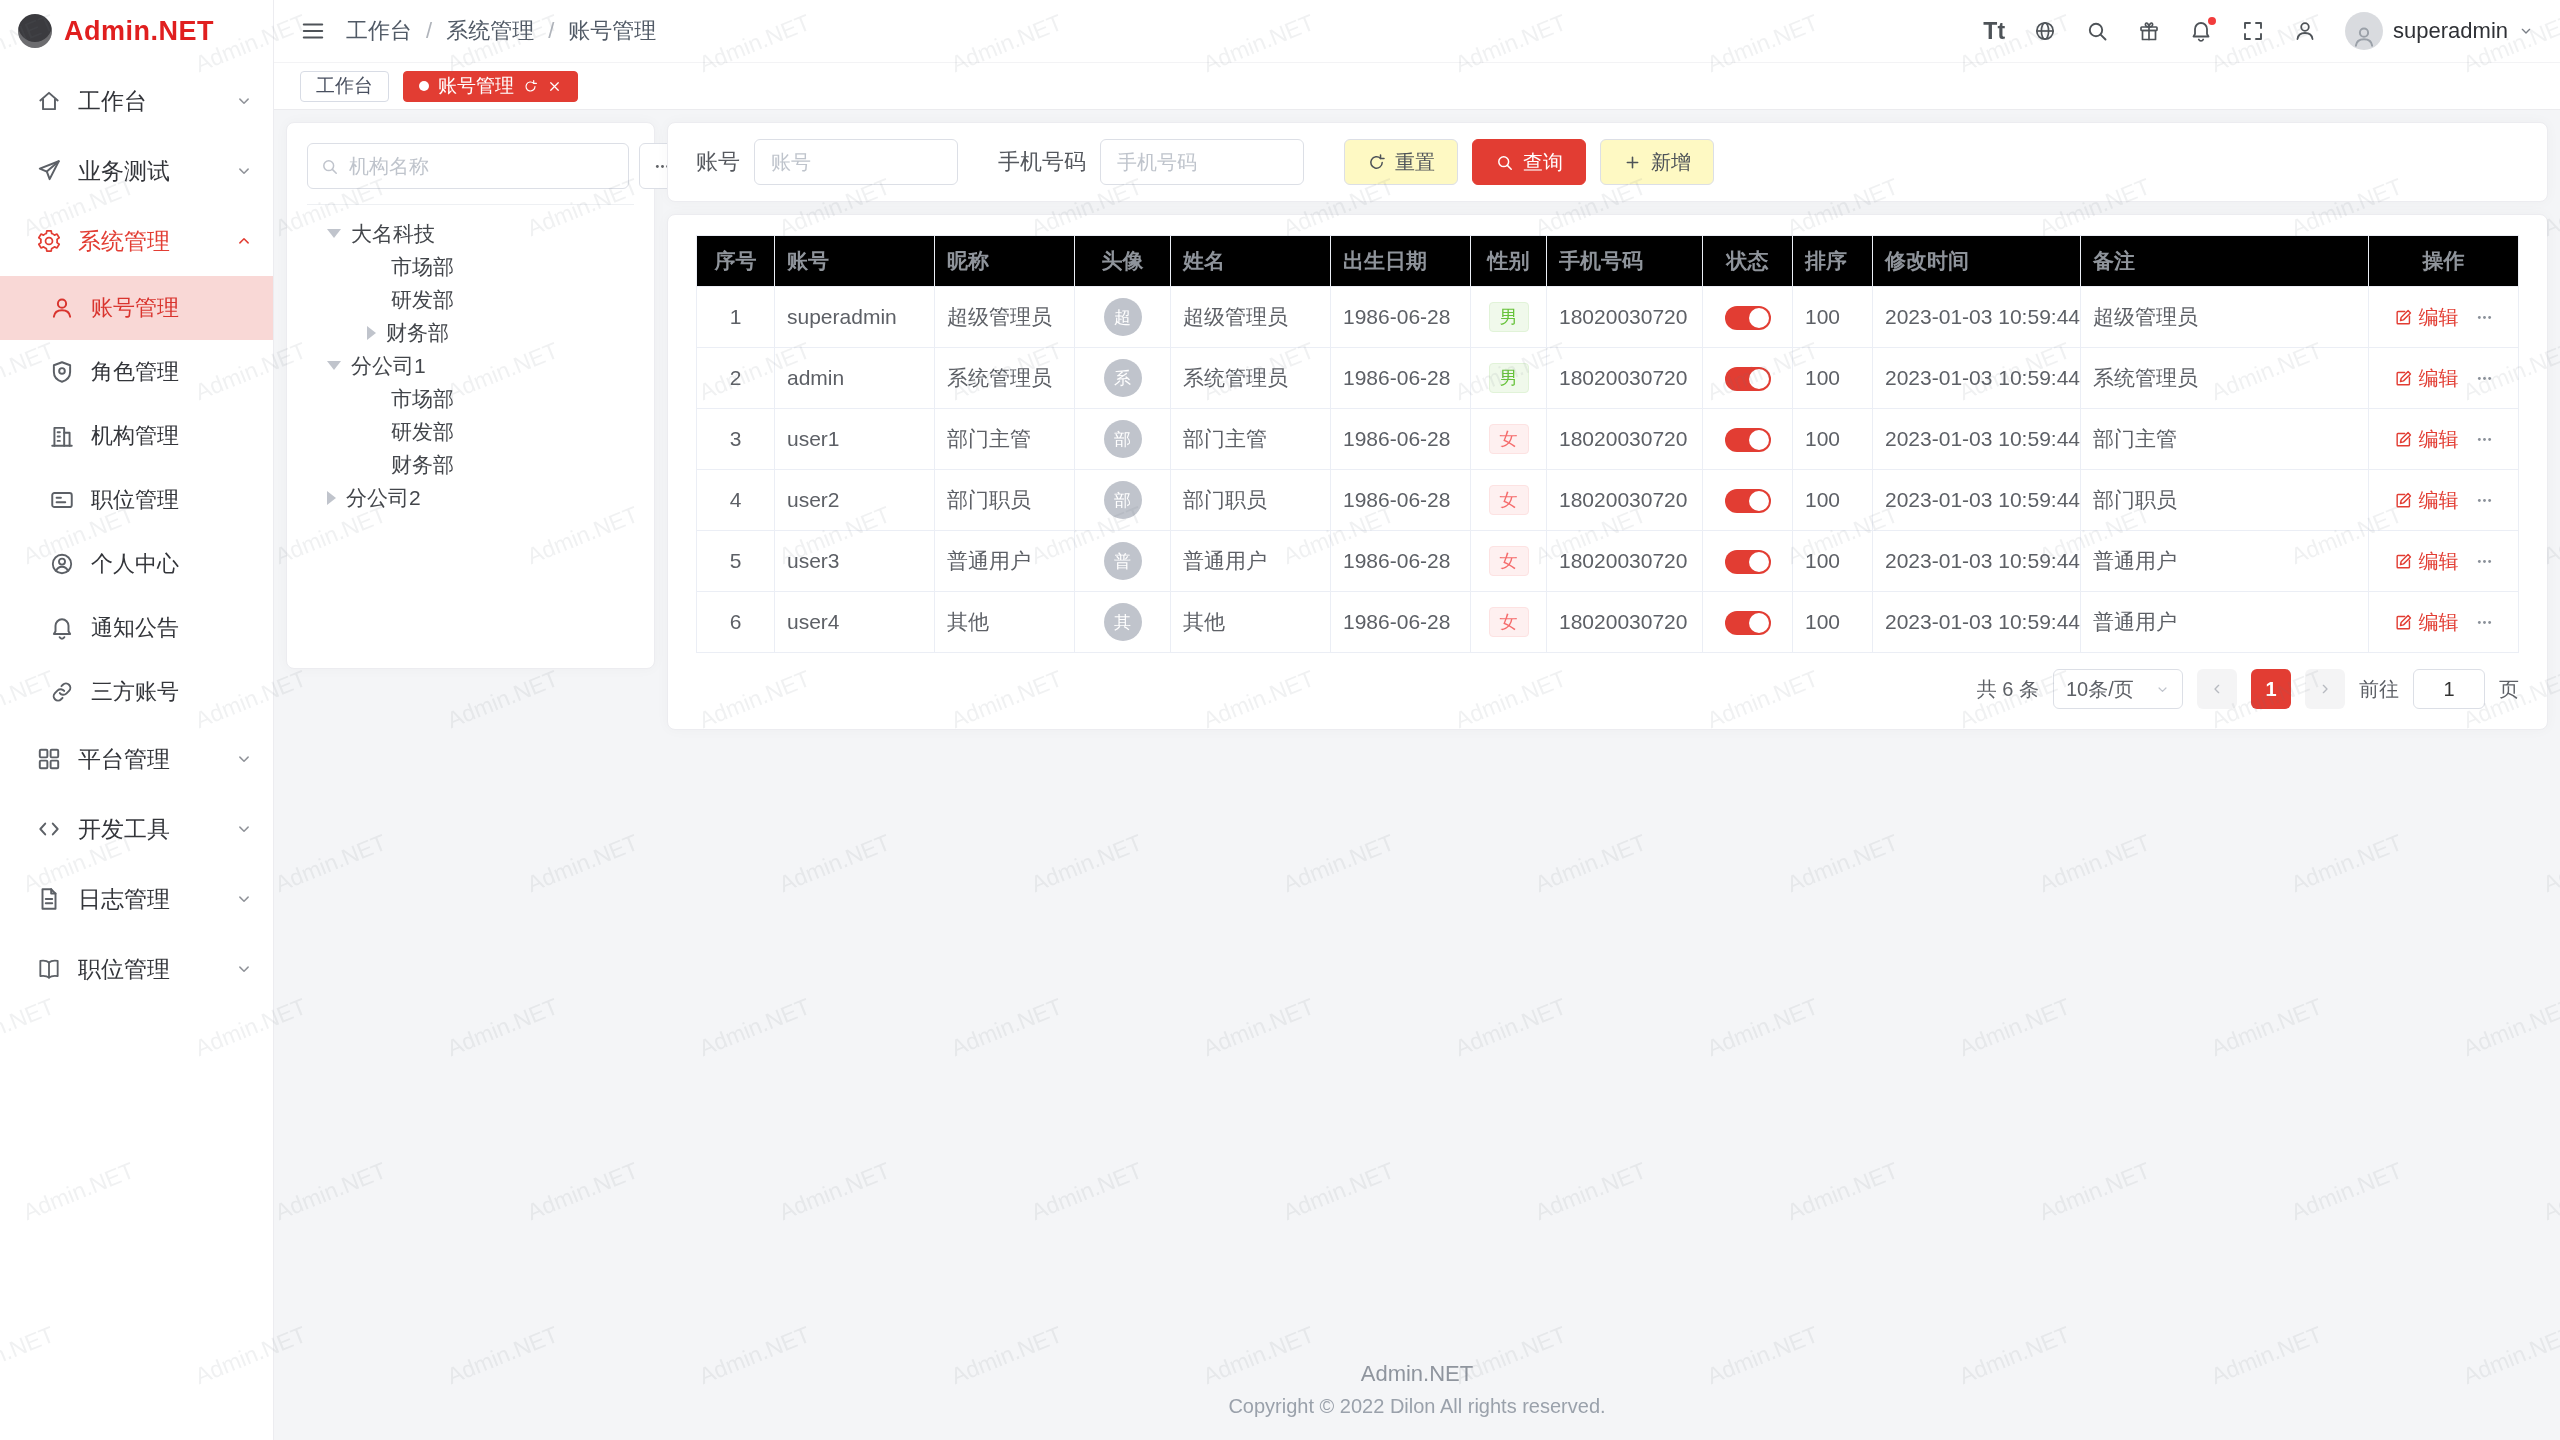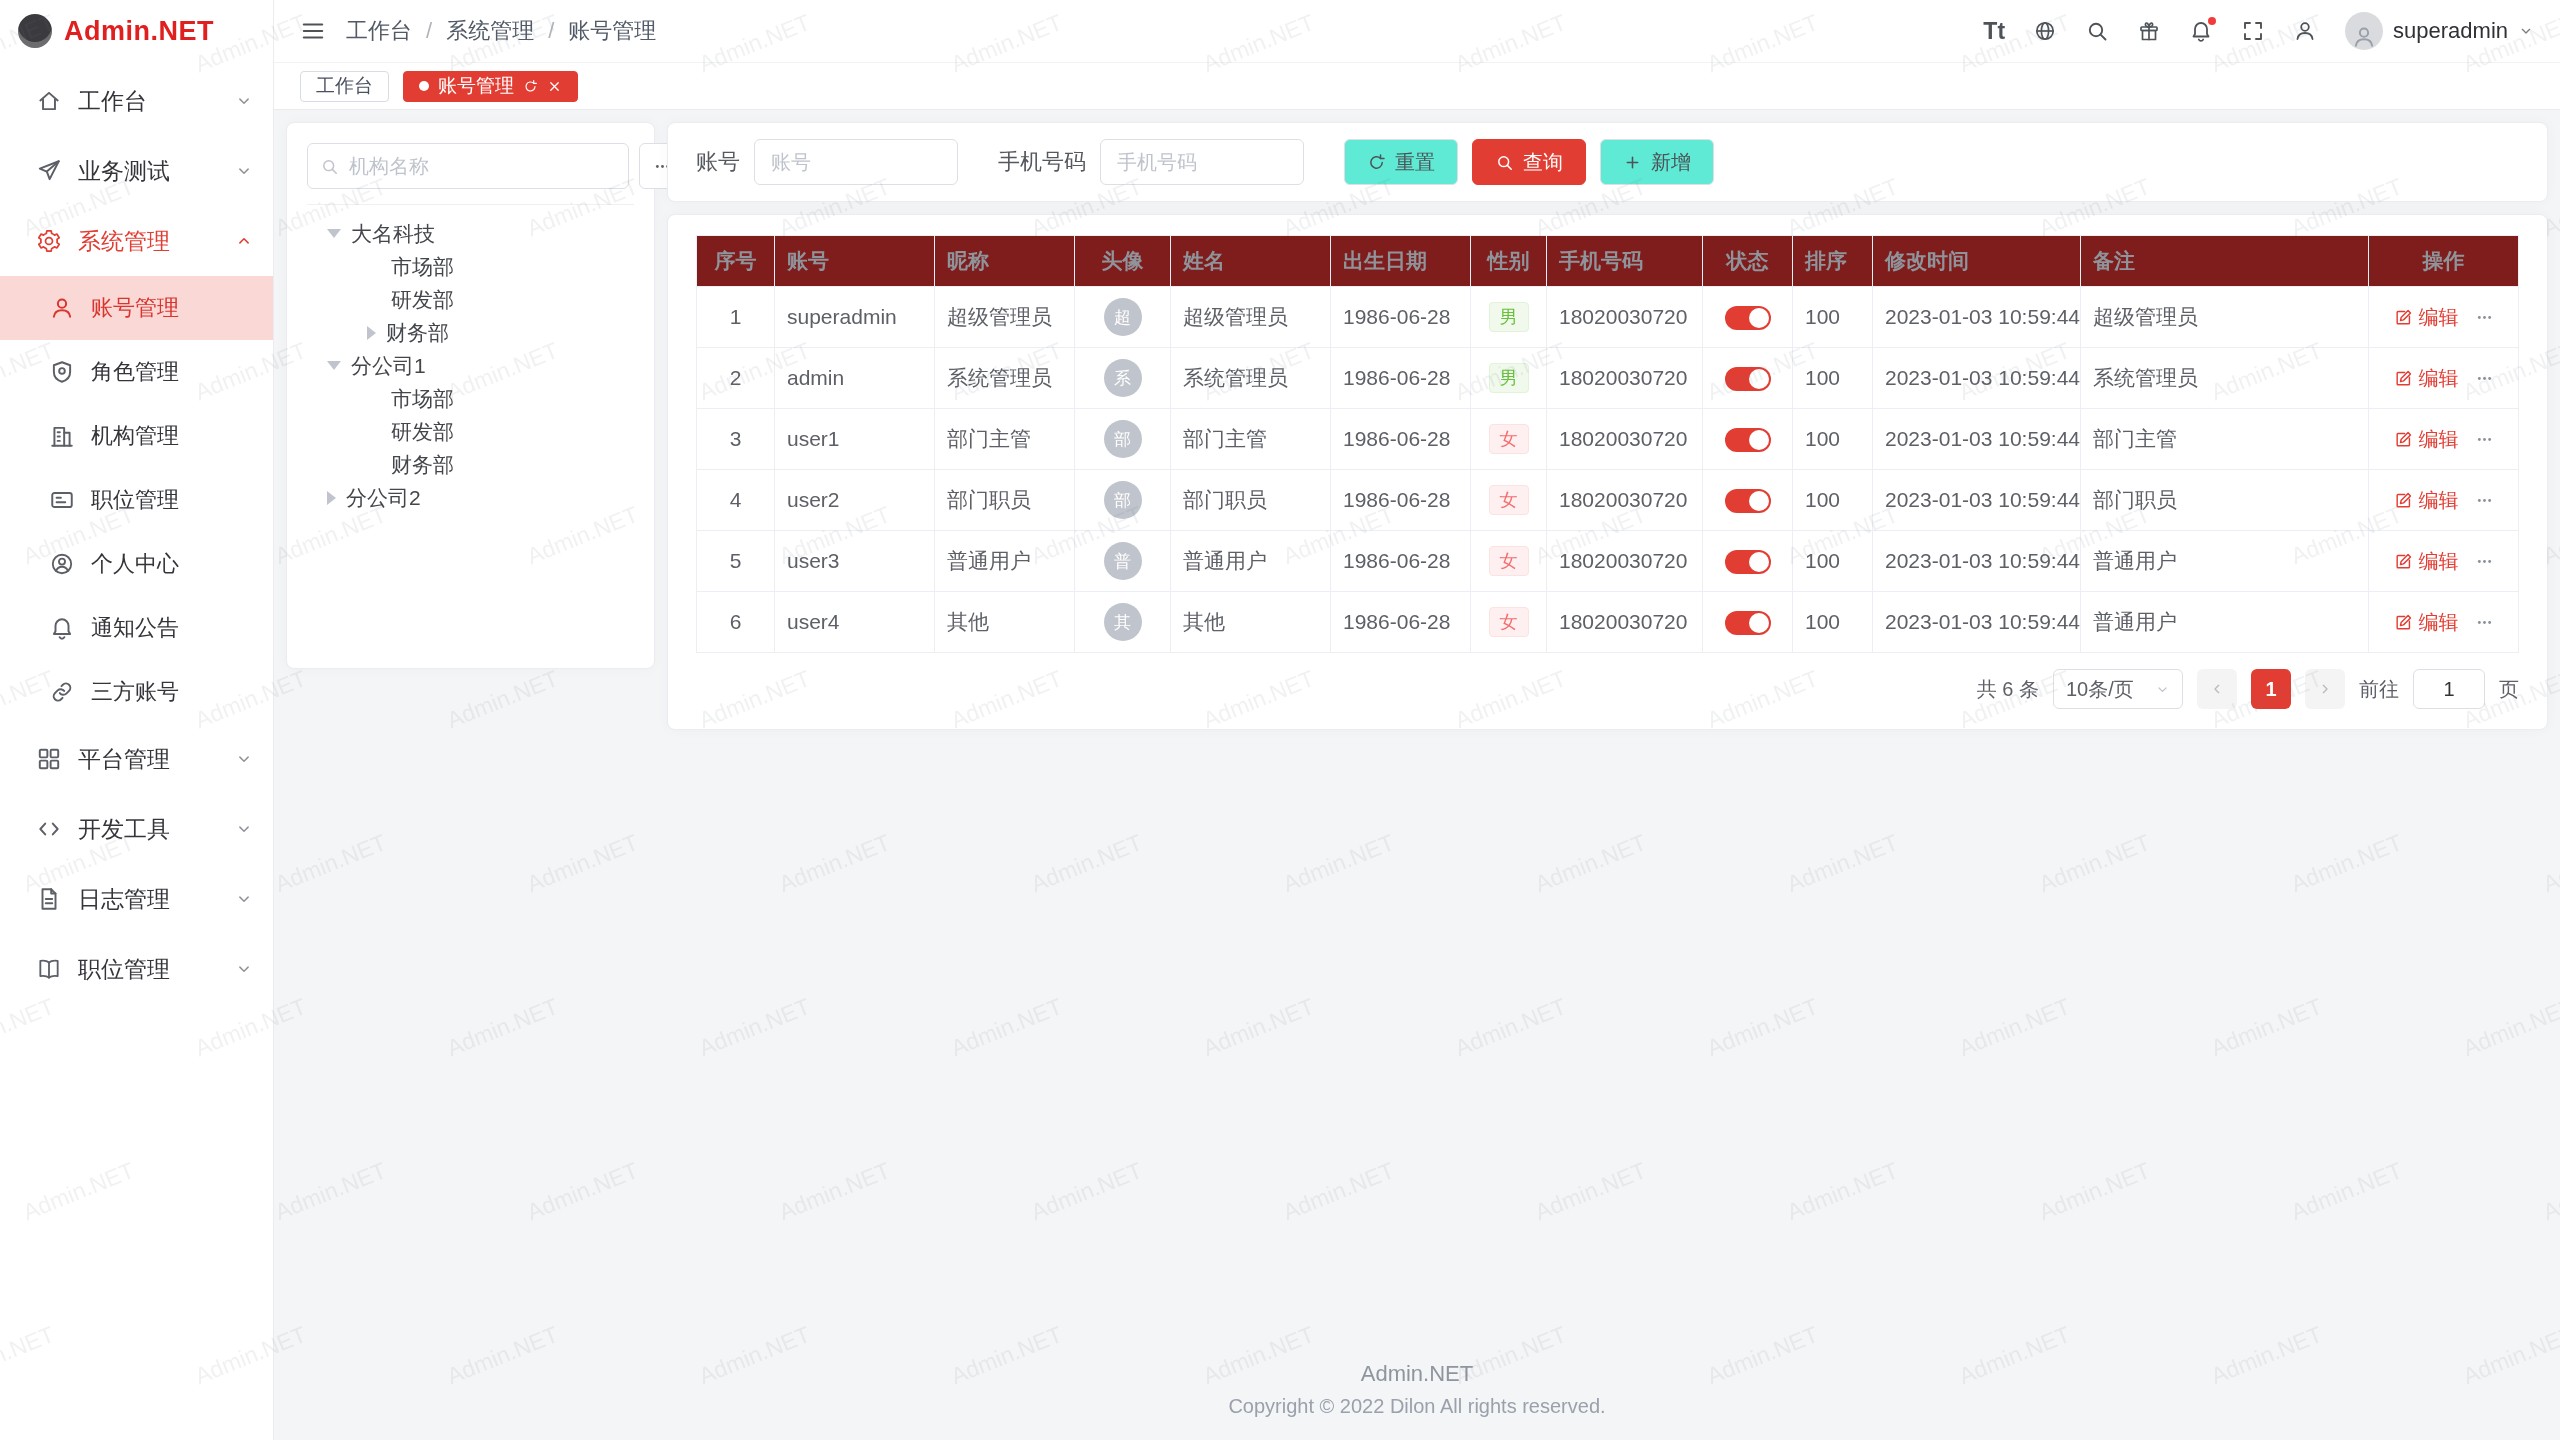--- a/index.html
+++ b/index.html
@@ -68,27 +68,27 @@
   .caret-spacer { width: 14px; flex: none; display: inline-block; }
 
   
   .right-col { flex: 1; min-width: 0; display: flex; flex-direction: column; gap: 12px; }
 
   .query-card { height: 80px; display: flex; align-items: center; padding: 0 28px; gap: 14px; }
   .q-label { font-size: 22px; color: #55585e; white-space: nowrap; }
   .ml { margin-left: 26px; }
   .input { height: 46px; width: 204px; border: 1px solid #dcdfe6; border-radius: 6px; padding: 0 16px; font-size: 20px; color: #333; font-family: inherit; outline: none; }
   .input::placeholder { color: #bfc4cc; }
-  .btn { height: 46px; border-radius: 6px; font-size: 20px; display: inline-flex; align-items: center; gap: 9px; padding: 0 22px; border: 1px solid #dcdfe6; background: #5eead4; color: #4e5358; cursor: pointer; font-family: inherit; white-space: nowrap; }
+  .btn { height: 46px; border-radius: 6px; font-size: 20px; display: inline-flex; align-items: center; gap: 9px; padding: 0 22px; border: 1px solid #dcdfe6; background: #fef9c3; color: #4e5358; cursor: pointer; font-family: inherit; white-space: nowrap; }
   .btn.primary { background: #e23d33; border-color: #e23d33; color: #fff; }
 
   .table-card { padding: 20px 28px; }
   .accounts-table { width: 100%; border-collapse: collapse; table-layout: fixed; font-size: 21px; color: #5d6066; }
   .accounts-table th, .accounts-table td { border: 1px solid #ebeef5; padding: 11px 12px; text-align: left; overflow: hidden; white-space: nowrap; }
-  .accounts-table th { background: #7f1d1d; color: #8f949b; font-weight: 600; }
+  .accounts-table th { background: #000000; color: #8f949b; font-weight: 600; }
   .col-index   { width: 78px;  text-align: center !important; }
   .col-account { width: 160px; }
   .col-nickname{ width: 140px; }
   .col-avatar  { width: 96px;  text-align: center !important; }
   .col-name    { width: 160px; }
   .col-birthday{ width: 140px; }
   .col-gender  { width: 76px;  text-align: center !important; margin-left: 20px; }
   .col-phone   { width: 156px; }
   .col-status  { width: 90px;  text-align: center !important; }
   .col-order   { width: 80px; }

